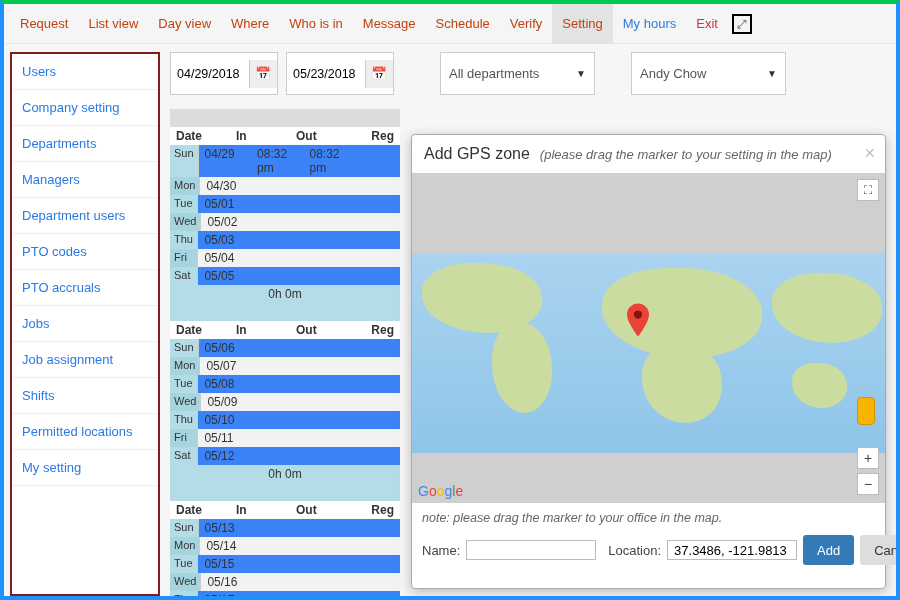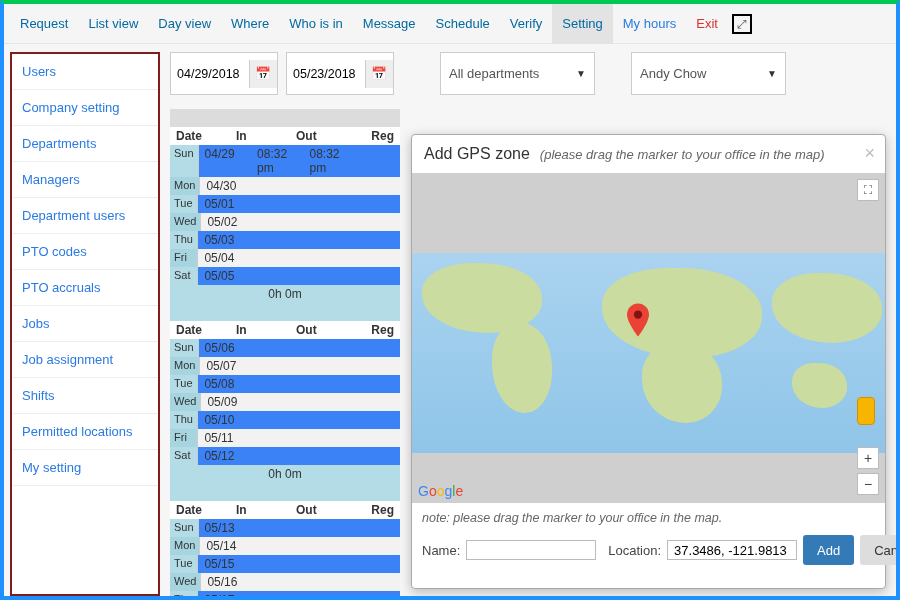--- a/index.html
+++ b/index.html
@@ -1,19 +1,19 @@
 <!DOCTYPE html>
 <html><head>
 <meta charset="utf-8">
 <style>
   * { box-sizing: border-box; }
   body { margin:0; font-family: Arial, Helvetica, sans-serif; font-size:13px; color:#555; }
   .frame { width:900px; height:600px; border:4px solid #1E90FF; border-top:4px solid #00c853; background:#f6f6f6; position:relative; overflow:hidden; }
   .topnav { height:40px; background:#f5f5f5; display:flex; align-items:center; padding:0 6px; border-bottom:1px solid #e5e5e5; }
-  .topnav .navitem { padding:0 10px; height:40px; display:flex; align-items:center; color:#0369a1; cursor:pointer; }
+  .topnav .navitem { padding:0 10px; height:40px; display:flex; align-items:center; color:#c2410c; cursor:pointer; }
   .topnav .navitem.active { background:#e3e3e3; }
   .topnav .navitem.blue { color:#2a7ae2; }
   .topnav .navitem.red { color:#d63333; }
   .sq { width:20px; height:20px; border:2px solid #000; display:flex; align-items:center; justify-content:center; margin-left:4px; font-size:12px; cursor:pointer; }
 
   .content { display:flex; height:calc(600px - 48px); }
   .sidebar { width:150px; background:#fff; margin:8px 0 0 6px; border:2px solid #7f1d1d; }
   .sidebar .side { padding:10px 10px; border-bottom:1px solid #eee; color:#2a7ae2; font-size:13px; cursor:pointer; }
 
   .main { flex:1; padding:8px 6px 0 10px; position:relative; }
@@ -285,21 +285,21 @@
           </div>
           <div class="hdrbar2"></div>
         </div>
     </div>
   </div>
 
   <div class="modal">
     <span class="modal-close">×</span>
     <div class="modal-hdr">
       <span class="title">Add GPS zone</span>
-      <span class="sub">(please drag the marker to your office in the map)</span>
+      <span class="sub">(please drag the marker to your setting in the map)</span>
     </div>
     <div class="map">
       <div class="ocean"></div>
       <div class="land" style="left:10px; top:90px; width:120px; height:70px;"></div>
       <div class="land" style="left:80px; top:150px; width:60px; height:90px;"></div>
       <div class="land" style="left:190px; top:95px; width:160px; height:90px;"></div>
       <div class="land" style="left:230px; top:170px; width:80px; height:80px;"></div>
       <div class="land" style="left:360px; top:100px; width:110px; height:70px;"></div>
       <div class="land" style="left:380px; top:190px; width:55px; height:45px;"></div>
       <span class="fullscr">⛶</span>

